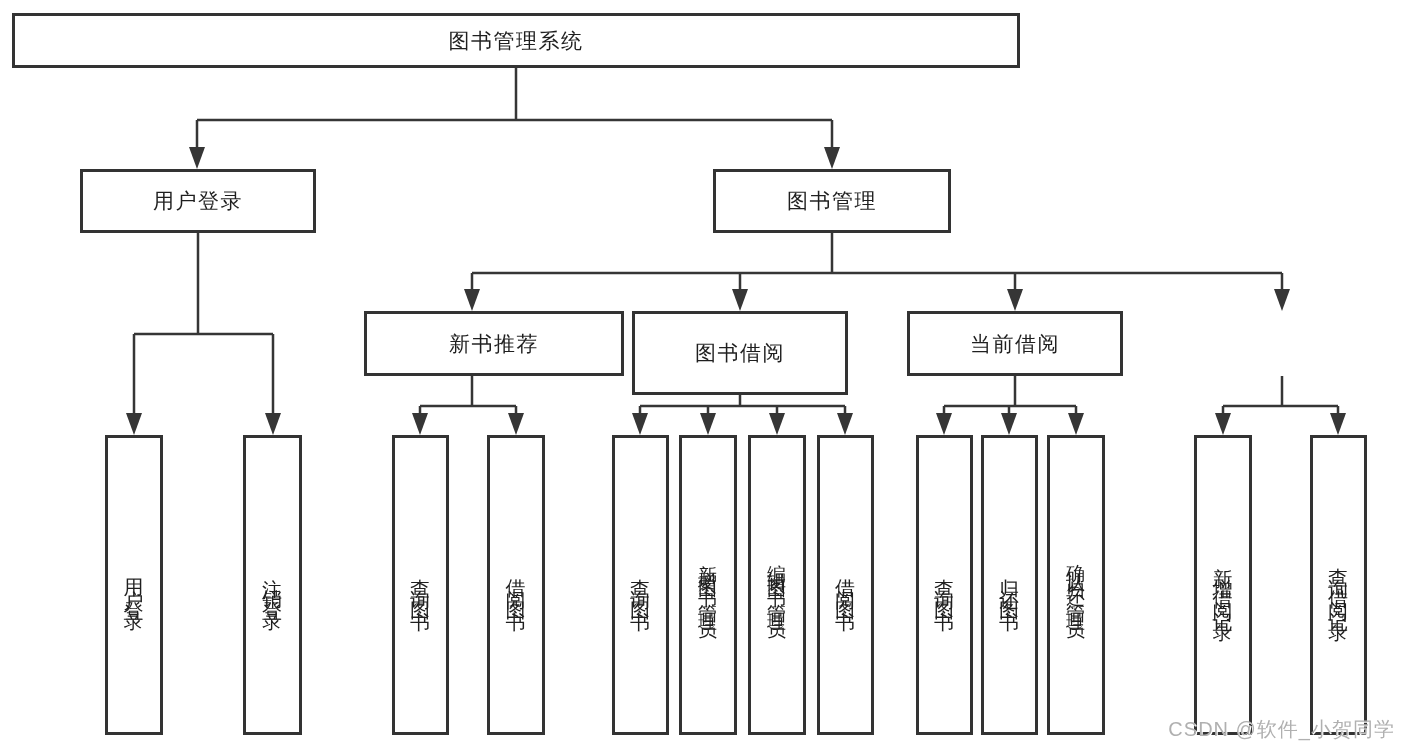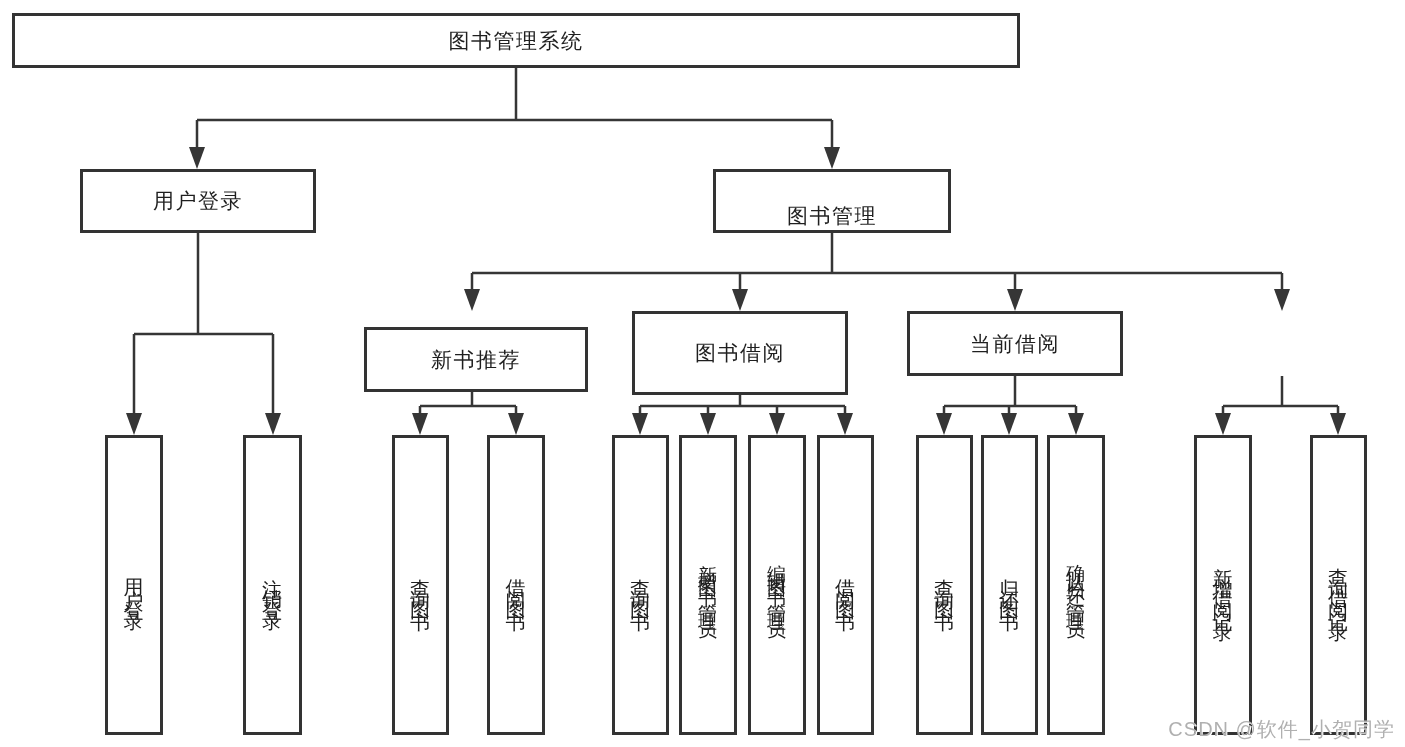--- a/index.html
+++ b/index.html
@@ -101,25 +101,25 @@
     </g>
   </svg>
 
   <div class="node hbox" style="left:12px; top:13px; width:1008px; height:55px;">
     <span>图书管理系统</span>
   </div>
 
   <div class="node hbox" style="left:80px; top:169px; width:236px; height:64px;">
     <span>用户登录</span>
   </div>
-  <div class="node hbox" style="left:713px; top:169px; width:238px; height:64px;align-items:flex-end;">
+  <div class="node hbox" style="left:713px; top:169px; width:238px; height:64px;">
     <span>图书管理</span>
   </div>
 
-  <div class="node hbox" style="left:364px; top:311px; width:224px; height:65px;margin-top:16px;">
+  <div class="node hbox" style="left:364px; top:311px; width:260px; height:65px;">
     <span>新书推荐</span>
   </div>
   <div class="node hbox" style="left:632px; top:311px; width:216px; height:84px;">
     <span>图书借阅</span>
   </div>
   <div class="node hbox" style="left:907px; top:311px; width:216px; height:65px;">
     <span>当前借阅</span>
   </div>
 
   <div class="node vbox" style="left:105px; top:435px; width:58px; height:300px;">

